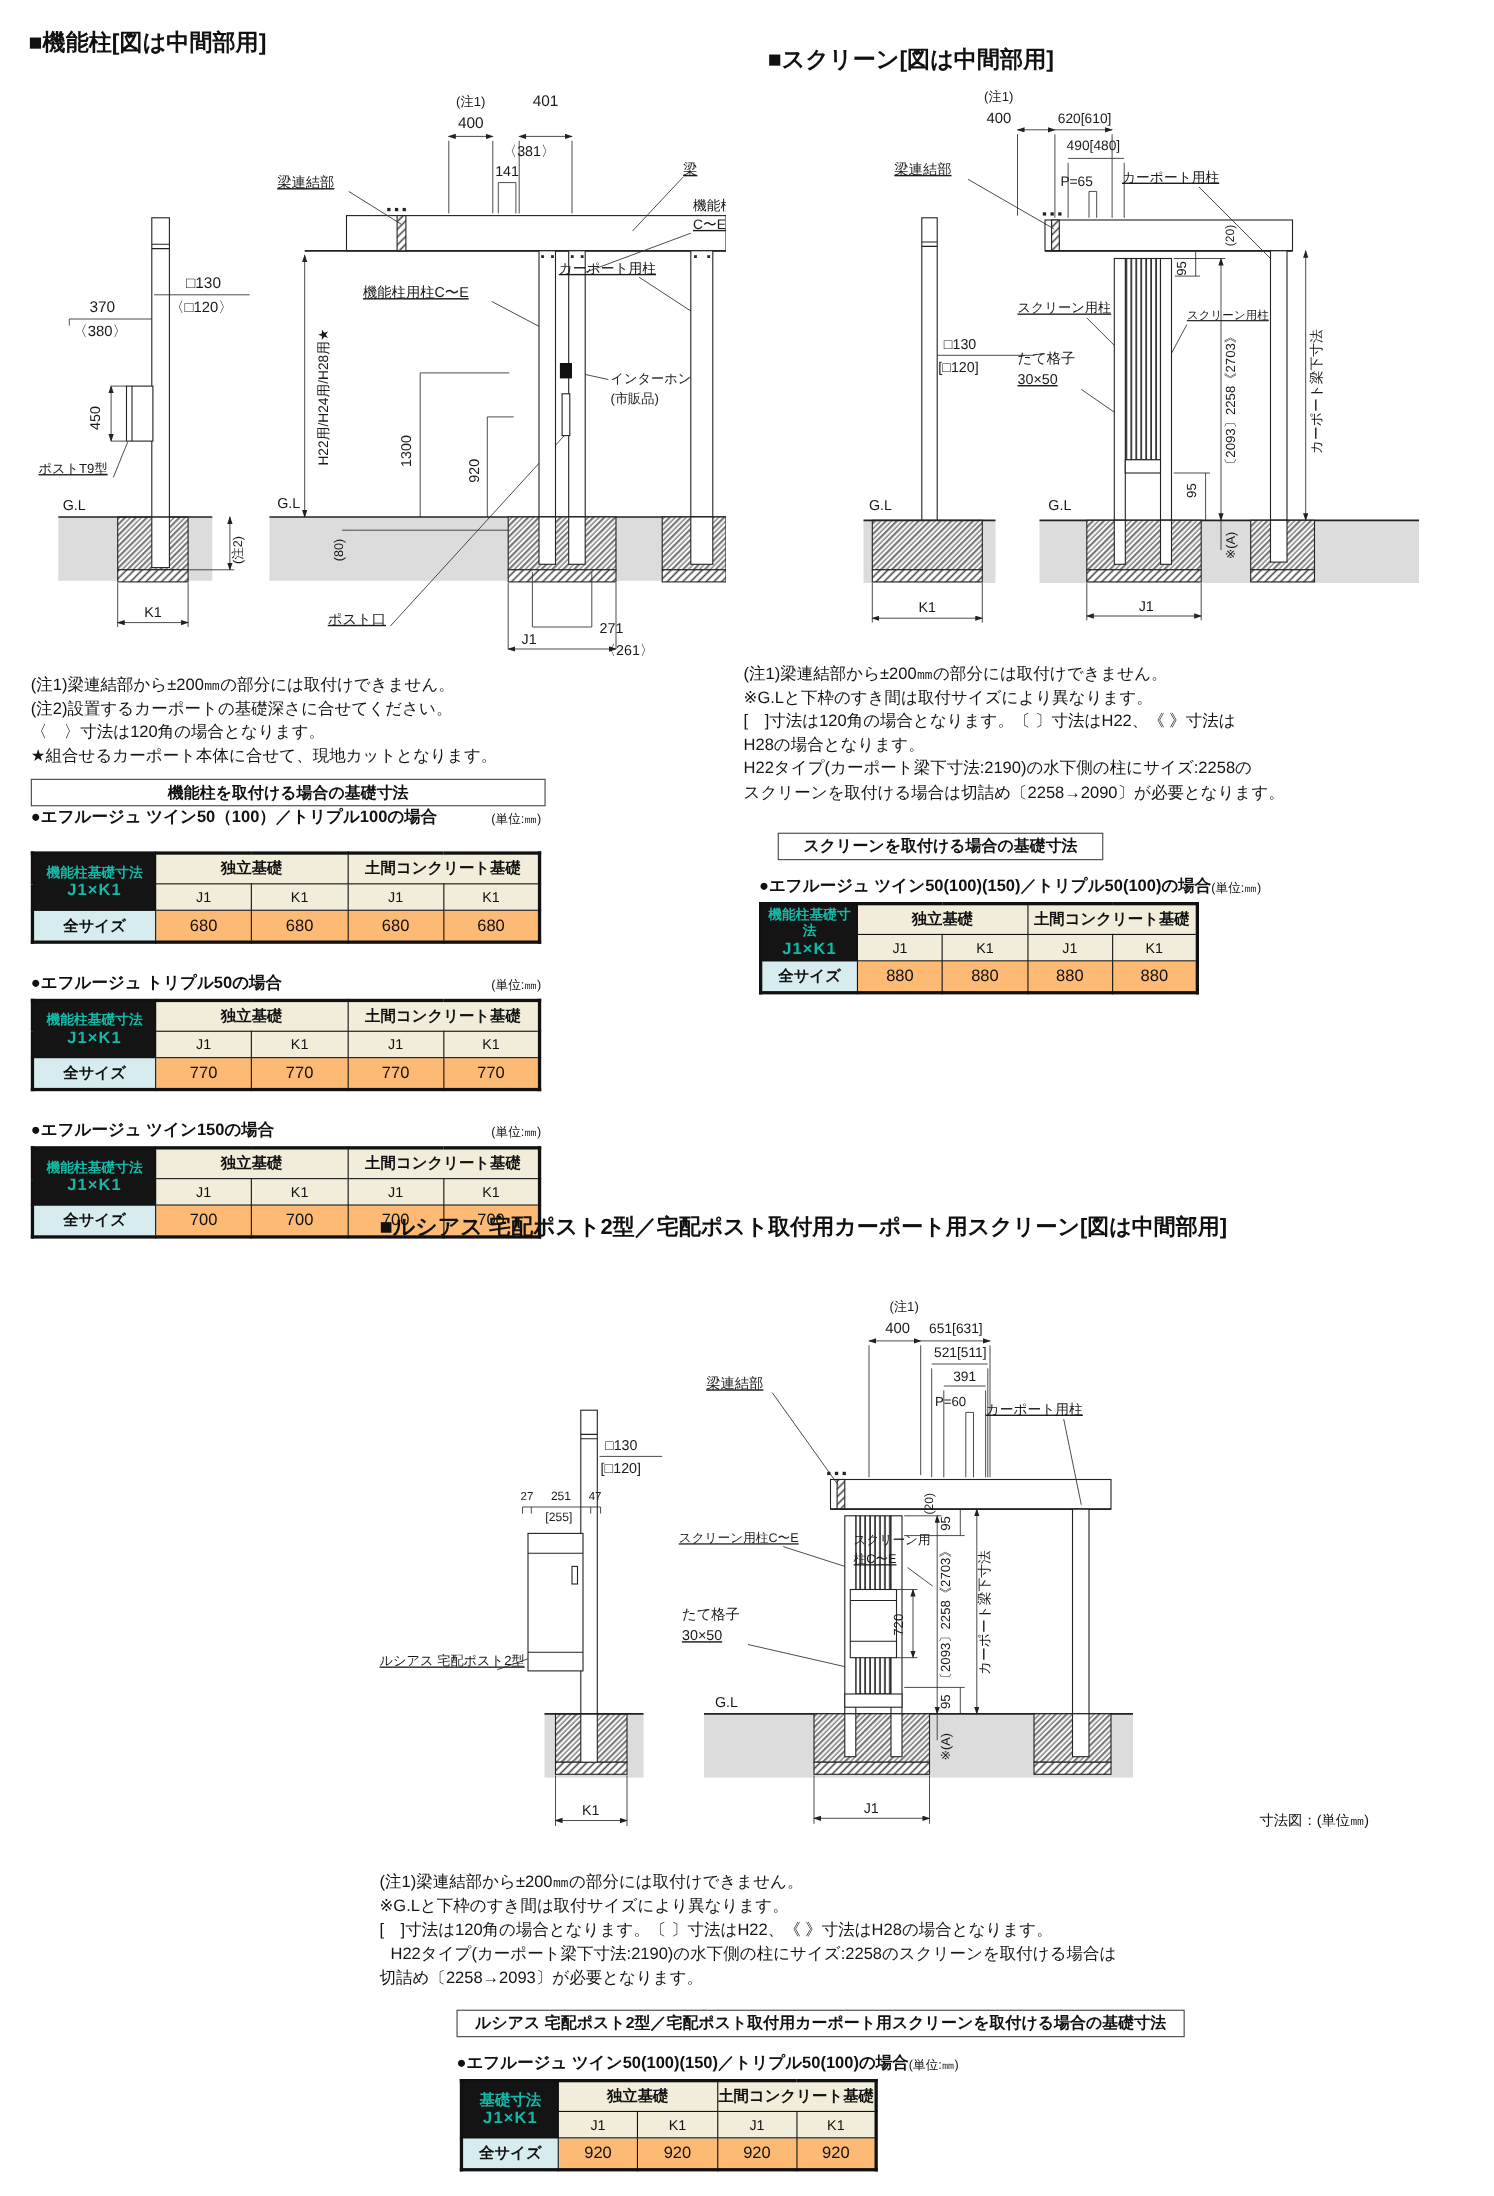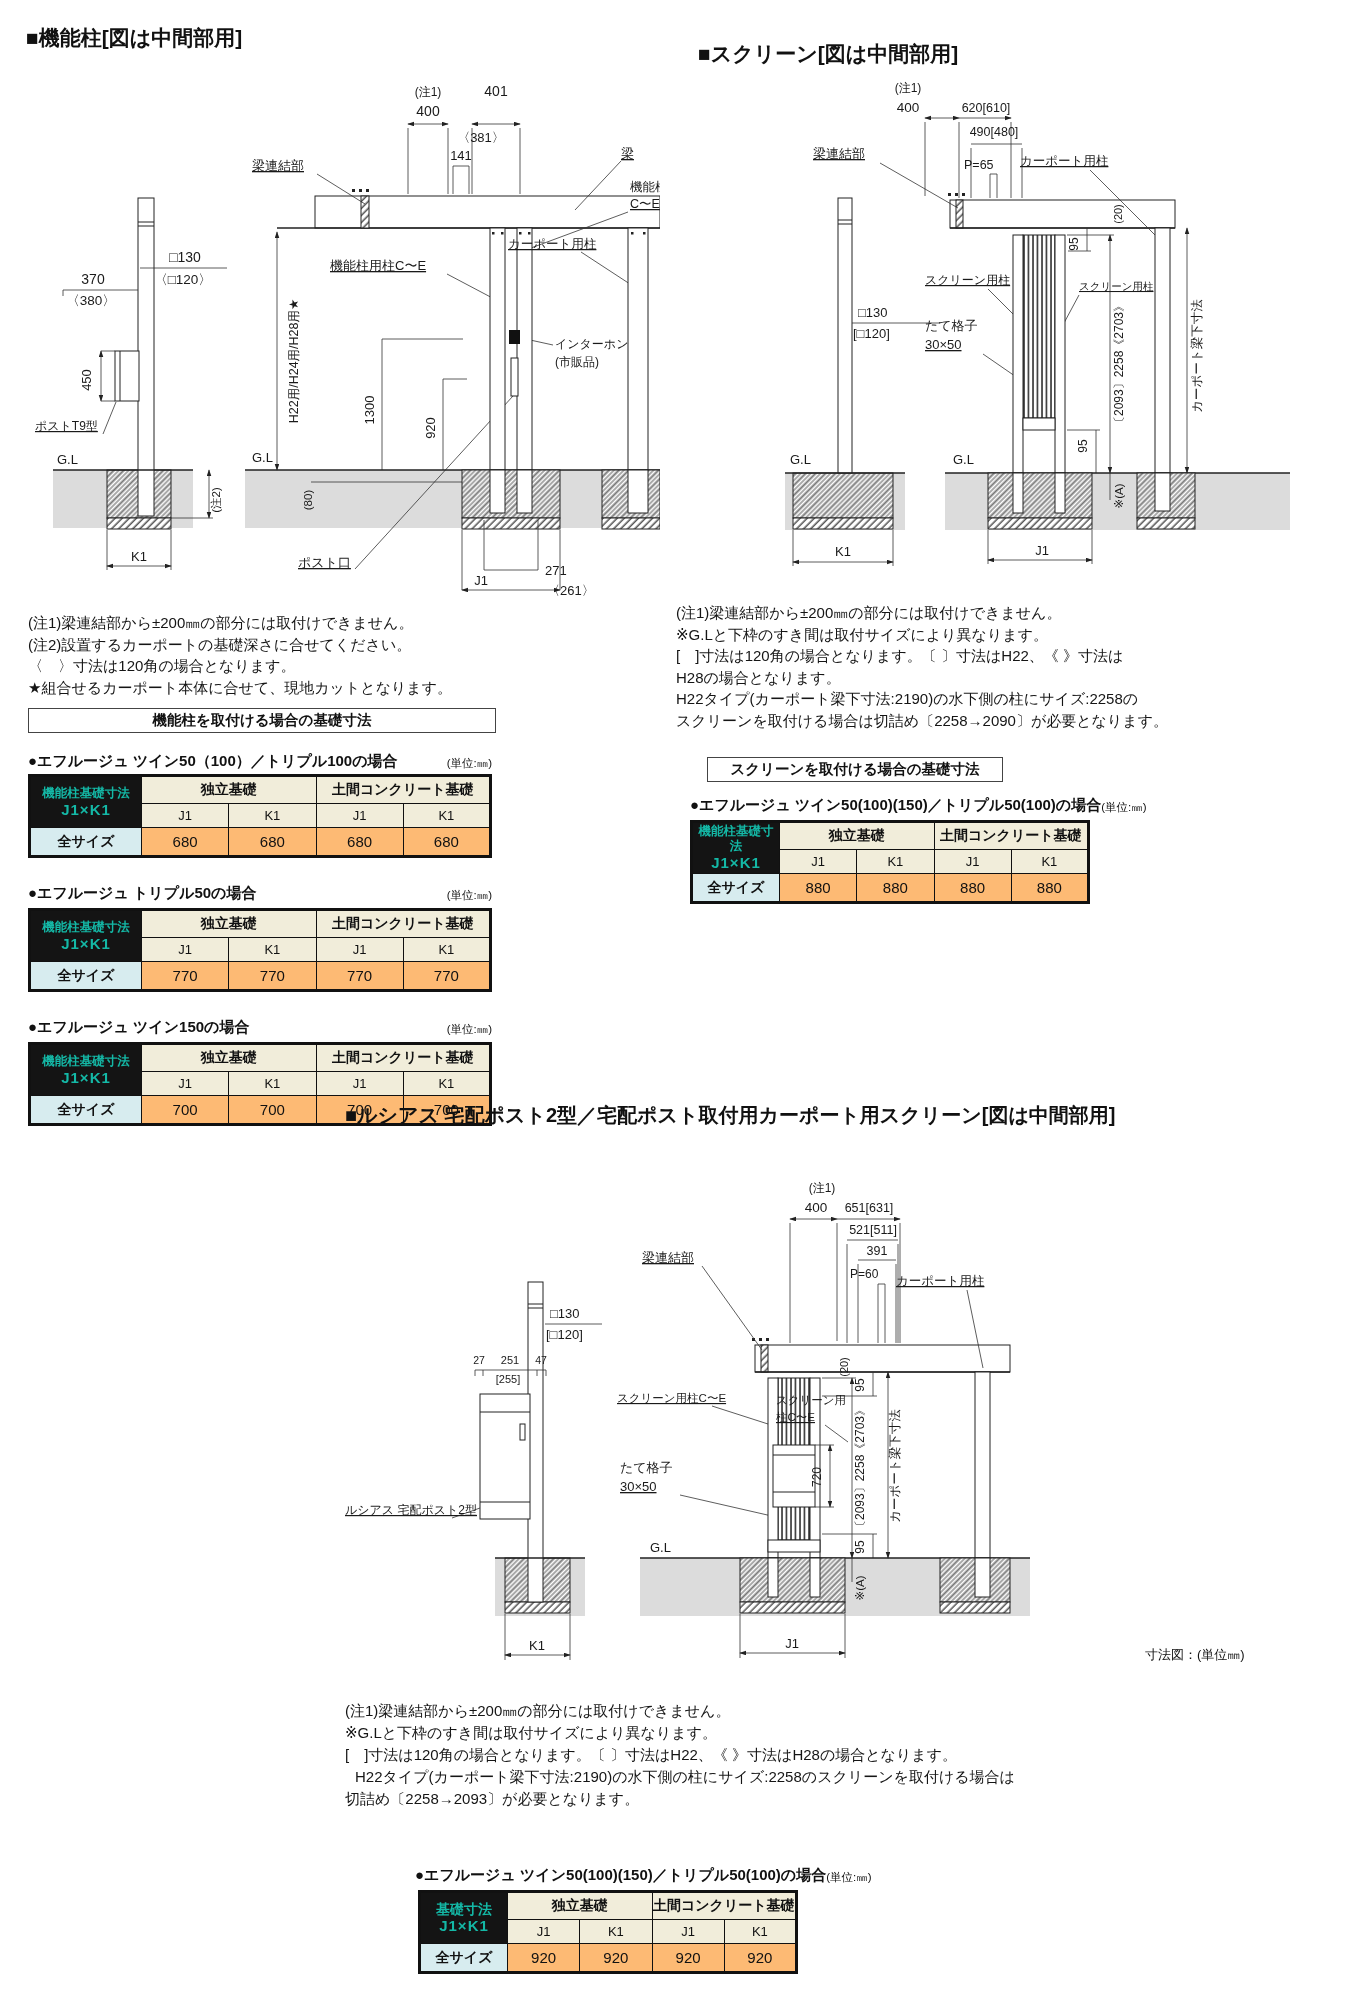--- a/index.html
+++ b/index.html
@@ -177,21 +177,21 @@
 
   <div class="abs" style="left:28px;top:612px;">
     <div class="note">(注1)梁連結部から±200㎜の部分には取付けできません。</div>
     <div class="note">(注2)設置するカーポートの基礎深さに合せてください。</div>
     <div class="note">〈　〉寸法は120角の場合となります。</div>
     <div class="note">★組合せるカーポート本体に合せて、現地カットとなります。</div>
   </div>
 
   <div class="abs boxhdr" style="left:28px;top:708px;width:466px;height:23px;">機能柱を取付ける場合の基礎寸法</div>
 
-  <div class="abs tbl-head" style="left:28px;top:752px;width:464px;">
+  <div class="abs tbl-head" style="left:28px;top:733px;width:464px;">
     <span class="tbl-title">●エフルージュ ツイン50（100）／トリプル100の場合</span>
     <span class="unit">(単位:㎜)</span>
   </div>
   <div class="abs" style="left:28px;top:774px;width:464px;">
     <table class="dim">
         <colgroup>
           <col style="width:112px">
           <col>
           <col>
           <col>
@@ -572,20 +572,21 @@
   <div class="abs" style="left:1145px;top:1646px;font-size:13px;white-space:nowrap;">寸法図：(単位㎜)</div>
 
   <div class="abs" style="left:345px;top:1700px;">
     <div class="note" style="line-height:22px;">(注1)梁連結部から±200㎜の部分には取付けできません。</div>
     <div class="note" style="line-height:22px;">※G.Lと下枠のすき間は取付サイズにより異なります。</div>
     <div class="note" style="line-height:22px;">[　]寸法は120角の場合となります。〔 〕寸法はH22、《 》寸法はH28の場合となります。</div>
     <div class="note" style="line-height:22px;margin-left:10px;">H22タイプ(カーポート梁下寸法:2190)の水下側の柱にサイズ:2258のスクリーンを取付ける場合は</div>
     <div class="note" style="line-height:22px;">切詰め〔2258→2093〕が必要となります。</div>
   </div>
 
+  <div class="abs boxhdr" style="left:415px;top:1827px;width:660px;height:23px;">ルシアス 宅配ポスト2型／宅配ポスト取付用カーポート用スクリーンを取付ける場合の基礎寸法</div>
 
   <div class="abs tbl-head" style="left:415px;top:1866px;width:436px;">
     <span class="tbl-title">●エフルージュ ツイン50(100)(150)／トリプル50(100)の場合</span>
     <span class="unit">(単位:㎜)</span>
   </div>
   <div class="abs" style="left:418px;top:1890px;width:380px;">
     <table class="dim">
         <colgroup>
           <col style="width:88px">
           <col>

